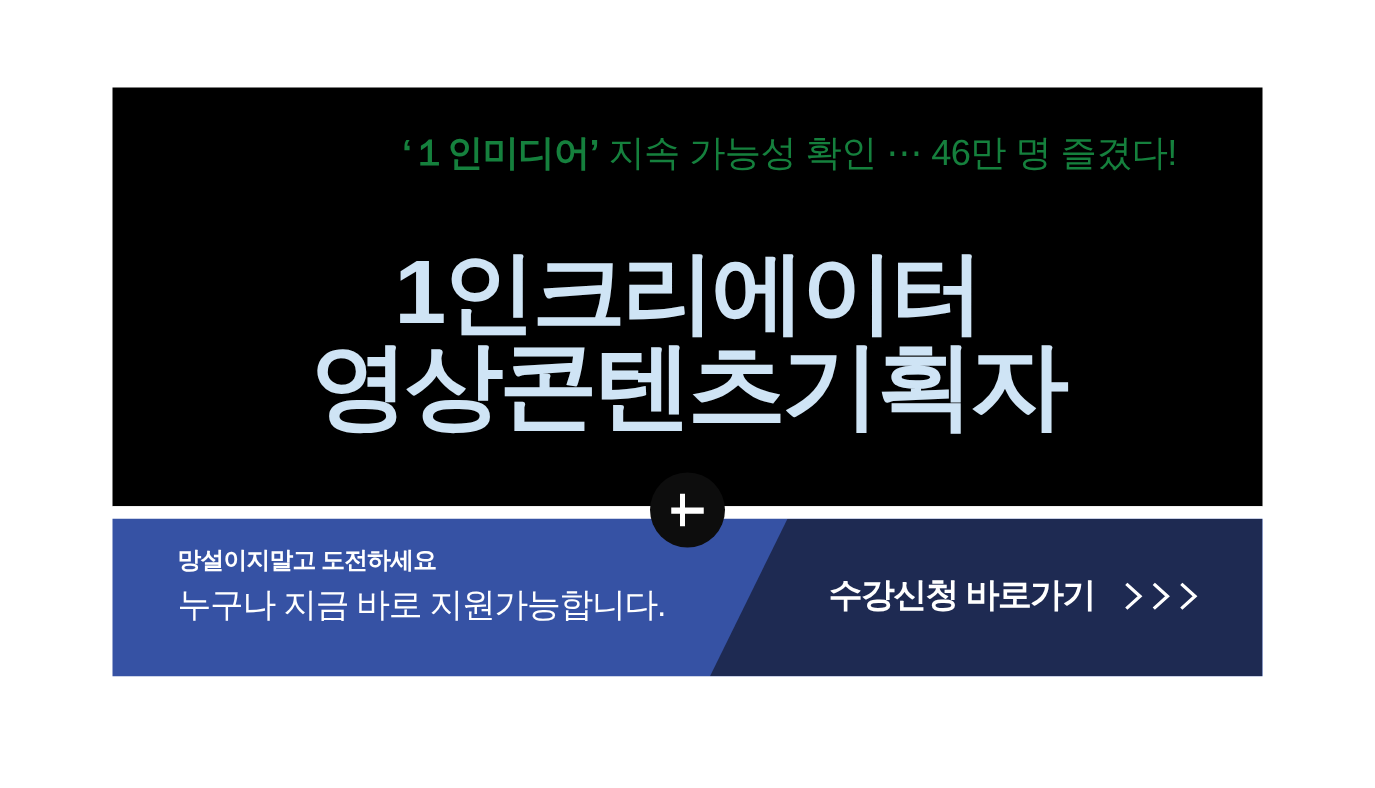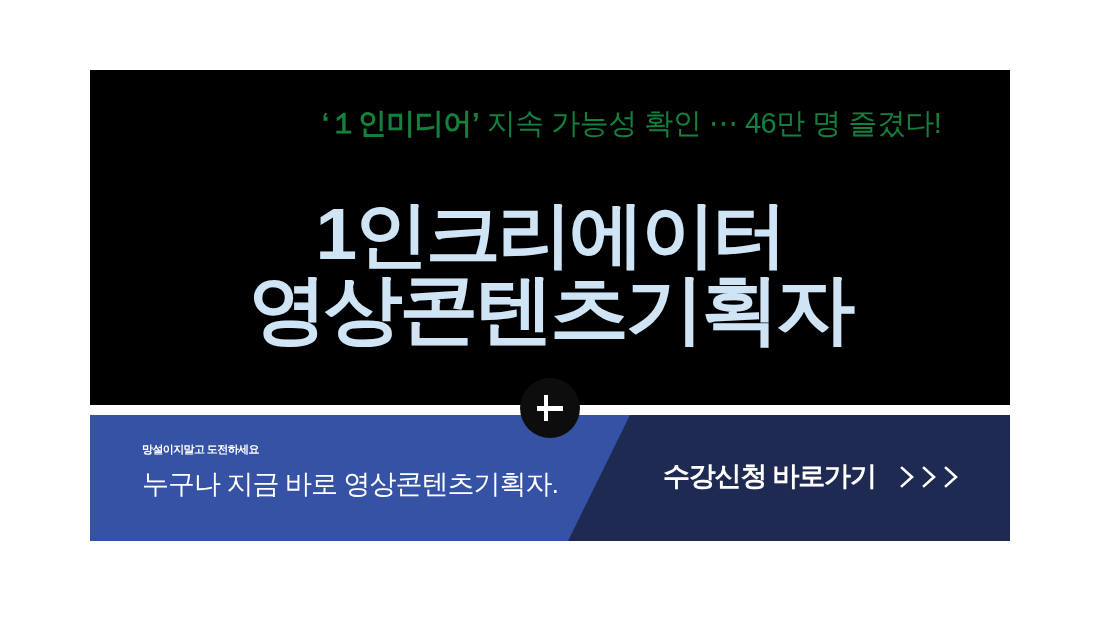--- a/index.html
+++ b/index.html
@@ -98,21 +98,21 @@
     clip-path: polygon(62px 0, 442px 0, 442px 126px, 0px 126px);
   }
 
   .bar-left-text {
     position: absolute;
     left: 52px;
     top: 22px;
     color: #ffffff;
   }
   .bar-kicker {
-    font-size: 11px;
+    font-size: 19px;
     font-weight: 700;
     line-height: 24px;
     letter-spacing: -0.6px;
     white-space: nowrap;
   }
   .bar-main {
     margin-top: 6px;
     font-size: 27px;
     font-weight: 400;
     line-height: 34px;
@@ -188,21 +188,21 @@
   </div>
 
   <div class="gap"></div>
 
   <div class="bar">
 
     <div class="bar-right"></div>
 
     <div class="bar-left-text">
       <div class="bar-kicker">망설이지말고 도전하세요</div>
-      <div class="bar-main">누구나 지금 바로 영상콘텐츠기획자.</div>
+      <div class="bar-main">누구나 지금 바로 지원가능합니다.</div>
     </div>
 
     <div class="cta">
       <span class="cta-label">수강신청 바로가기</span>
       <span class="cta-arrows">
         <svg width="20" height="26" viewBox="0 0 20 26">
           <polyline points="4,4 14,13 4,22" fill="none" stroke="#ffffff" stroke-width="2.6" stroke-linecap="square" stroke-linejoin="miter"></polyline>
         </svg>
         <svg width="20" height="26" viewBox="0 0 20 26">
           <polyline points="4,4 14,13 4,22" fill="none" stroke="#ffffff" stroke-width="2.6" stroke-linecap="square" stroke-linejoin="miter"></polyline>

